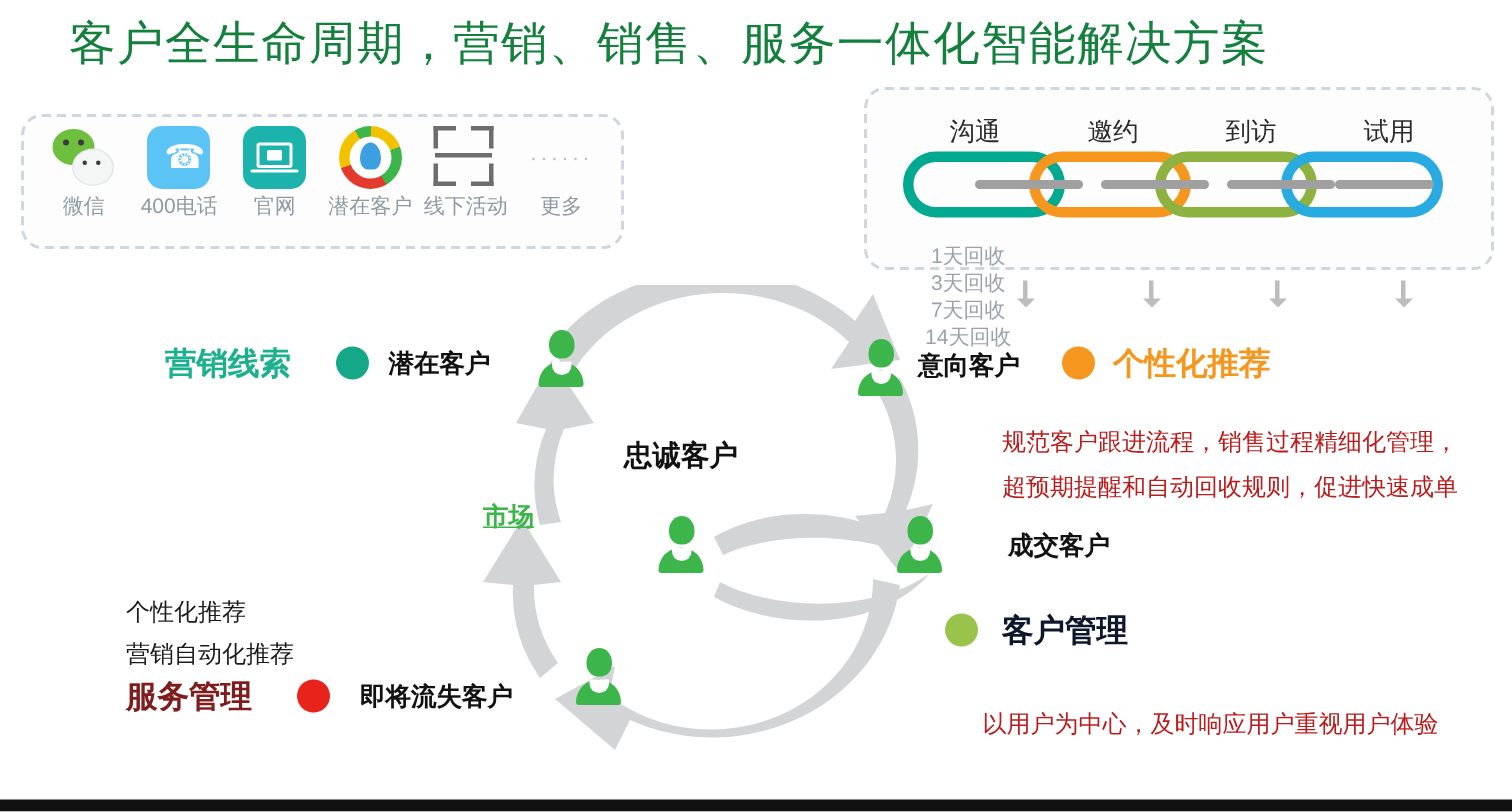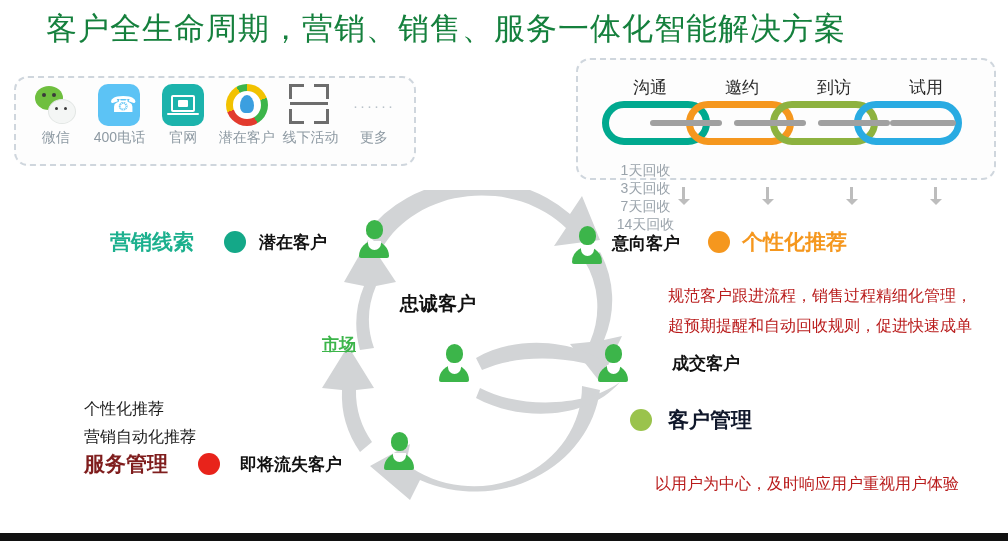--- a/index.html
+++ b/index.html
@@ -292,21 +292,21 @@
     <div class="head"></div>
       <div class="body"></div>
       <div class="notch"></div>
   </div>
   <div class="person" style="left:382px;top:432px">
     <div class="head"></div>
       <div class="body"></div>
       <div class="notch"></div>
   </div>
 
-  <div class="center-label" style="left:400px;top:291px">忠诚客户</div>
+  <div class="center-label" style="left:416px;top:291px">忠诚客户</div>
   <div class="market-label" style="left:322px;top:333px">市场</div>
 
   <div class="stage-label" style="left:110px;top:228px;color:#1cb08e">营销线索</div>
   <div class="bullet" style="left:224px;top:231px;width:22px;height:22px;background:#14a888"></div>
   <div class="node-label" style="left:259px;top:231px">潜在客户</div>
 
   <div class="node-label" style="left:612px;top:232px">意向客户</div>
   <div class="bullet" style="left:708px;top:231px;width:22px;height:22px;background:#f5971e"></div>
   <div class="stage-label" style="left:742px;top:228px;color:#f5971e">个性化推荐</div>
   <div class="txt body2" style="left:668px;top:258px">规范客户跟进流程，销售过程精细化管理，</div>

